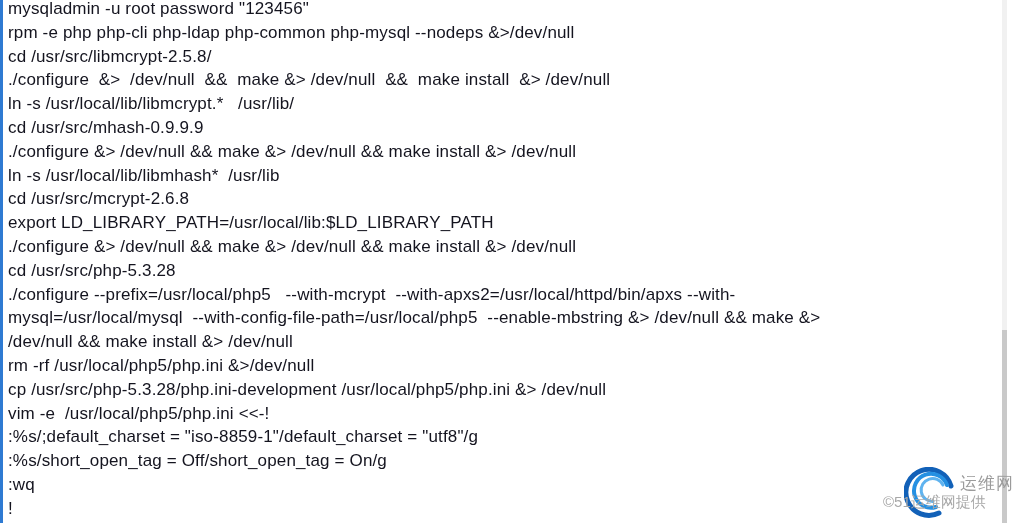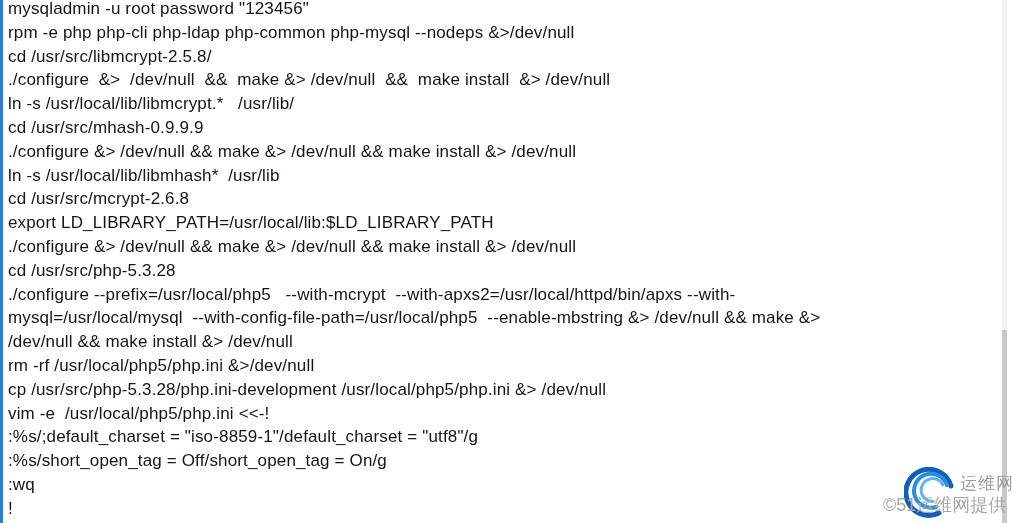--- a/index.html
+++ b/index.html
@@ -32,21 +32,21 @@
   }
   .wm-logo{
     position:absolute;left:24px;top:3px;width:52px;height:52px;
   }
   .wm-sitename{
     position:absolute;left:80px;top:8px;
     color:#9b9b9b;font-size:17px;letter-spacing:1px;white-space:nowrap;
   }
   .wm-provider{
     position:absolute;left:3px;top:29px;
-    color:#a8a8a8;font-size:18px;white-space:nowrap;
+    color:#a8a8a8;font-size:15px;white-space:nowrap;
   }
   .wm-url{
     position:absolute;left:10px;top:25px;
     font-size:19px;font-weight:bold;letter-spacing:0.5px;white-space:nowrap;
     color:#1d7ad9;
   }
   .wm-url .url-tail{color:#e07b10;}
 </style>
 </head>
 <body>

